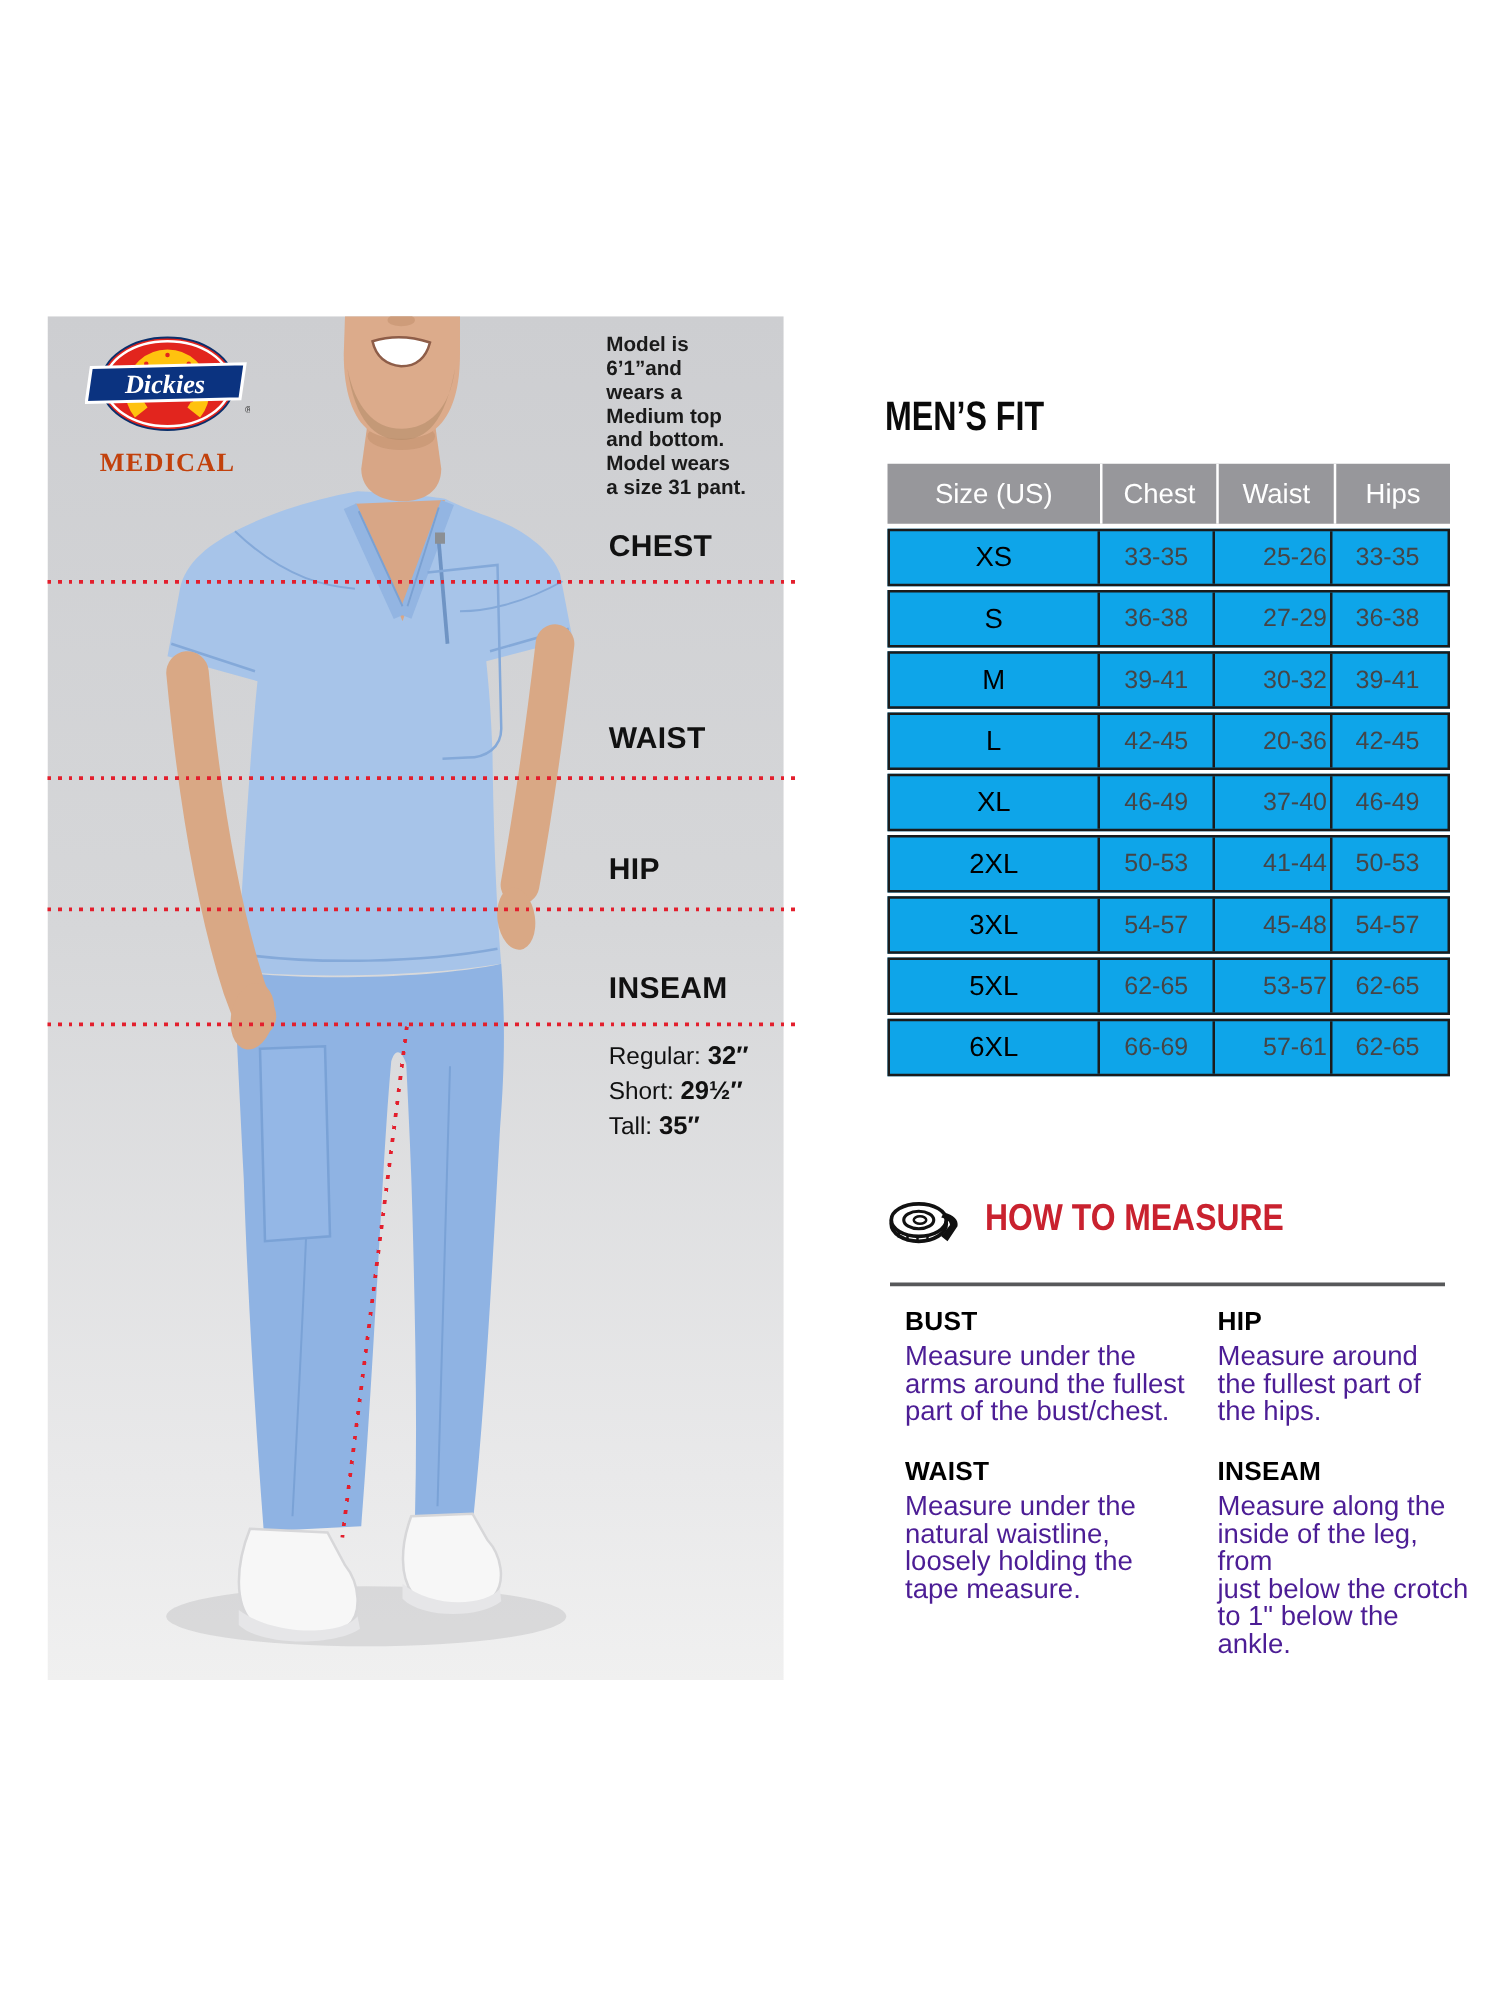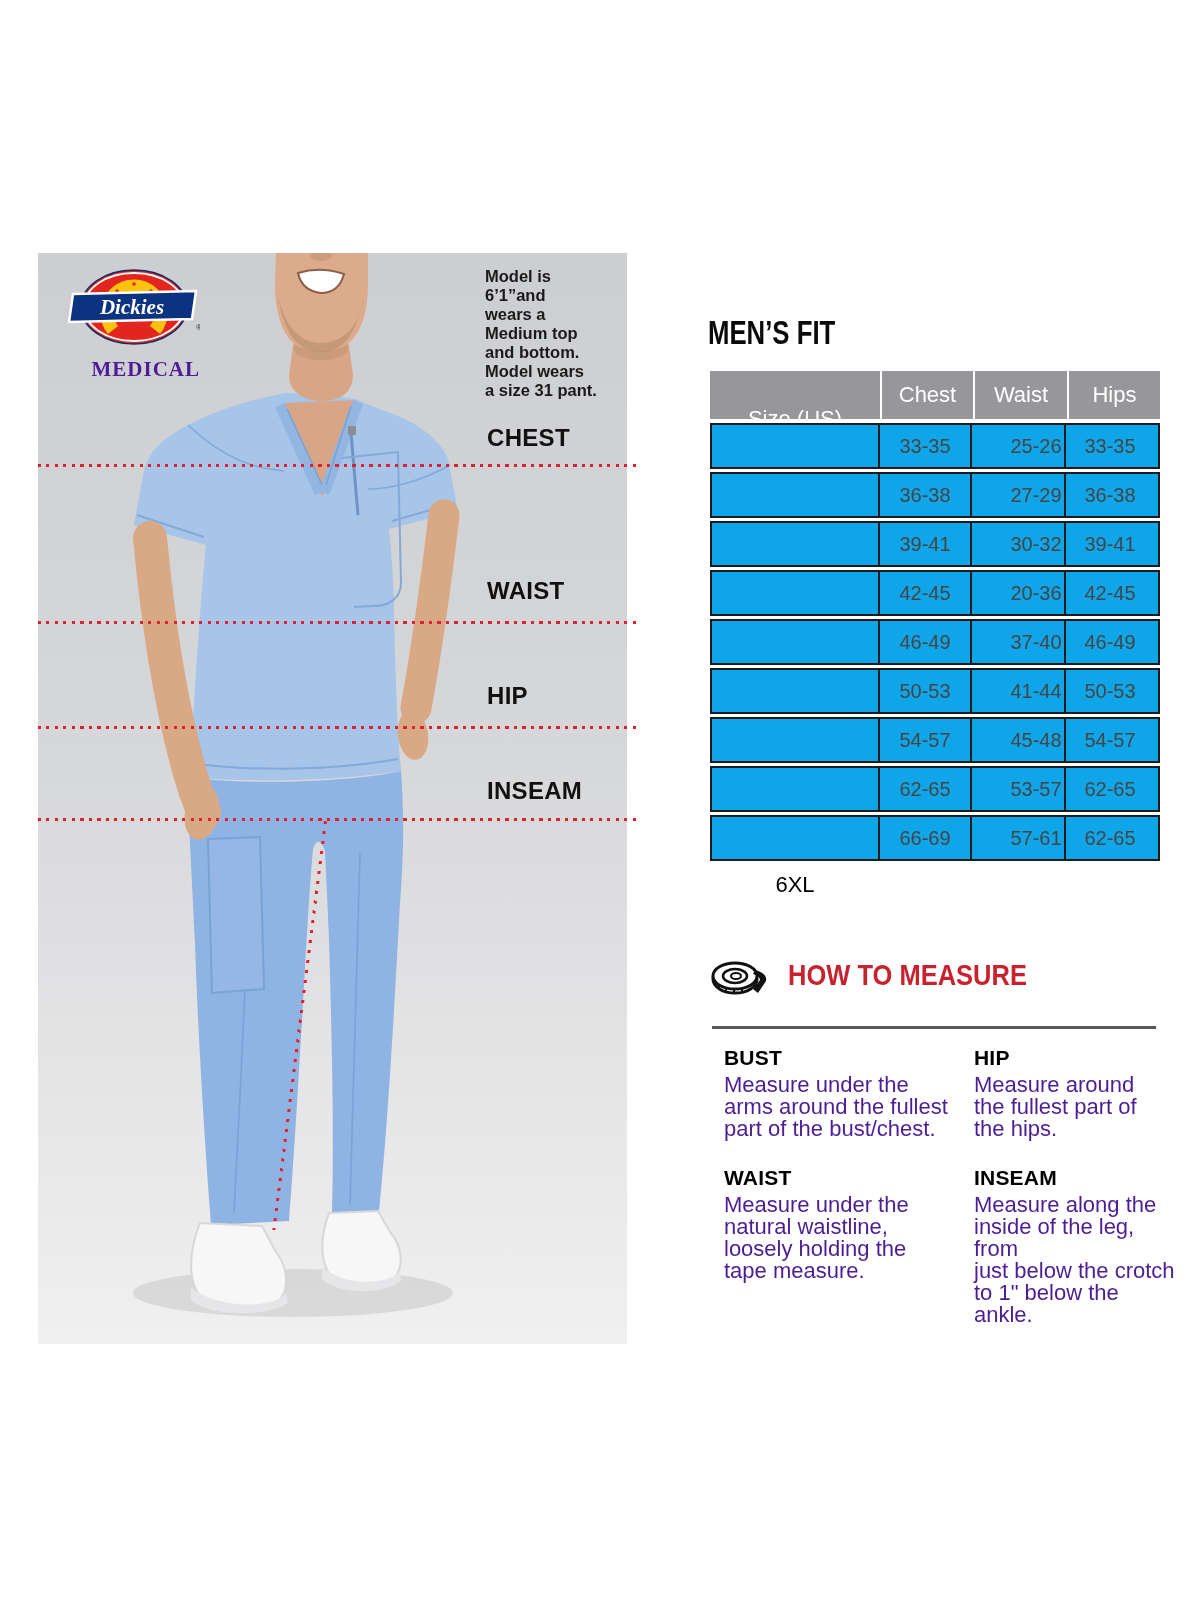--- a/index.html
+++ b/index.html
@@ -5,21 +5,21 @@
   * { margin:0; padding:0; box-sizing:border-box; }
   html,body { background:#ffffff; }
   body { width:1200px; height:1600px; position:relative; font-family:"Liberation Sans", sans-serif; }
   .page { position:absolute; inset:0; overflow:hidden; }
 
   
   .photo { position:absolute; left:38px; top:253px; width:589px; height:1091px; }
   .photo svg.figure { position:absolute; inset:0; width:100%; height:100%; }
 
   .logo-block { position:absolute; left:68px; top:268px; width:132px; text-align:center; }
-  .medical { margin-top:5px; font-family:"Liberation Serif", serif; font-weight:bold; font-size:21px; letter-spacing:1px; color:#4c1d95;text-align:right; }
+  .medical { margin-top:5px; font-family:"Liberation Serif", serif; font-weight:bold; font-size:21px; letter-spacing:1px; color:#c2410c; }
 
   .model-note { position:absolute; left:485px; top:267px; width:140px; font-size:16.5px; font-weight:bold; line-height:19px; color:#1a1a1a; }
 
   .m-label { position:absolute; left:487px; font-size:24px; font-weight:bold; color:#111; letter-spacing:0.3px; }
   .lbl-chest { top:424px; } .lbl-waist { top:577px; } .lbl-hip { top:682px; } .lbl-inseam { top:777px; }
 
   .dotline { position:absolute; left:38px; width:600px; height:3px;
     background-image:repeating-linear-gradient(to right,#e31f2d 0 3px,transparent 3px 8.5px); }
   .dl-chest { top:464px; } .dl-waist { top:621px; } .dl-hip { top:726px; } .dl-inseam { top:818px; }
   .vline { position:absolute; left:324px; top:821px; width:3px; height:412px;
@@ -30,21 +30,21 @@
   .inseam-specs b { font-size:20.5px; }
 
   
   .fit-title { position:absolute; left:708px; top:314px; font-size:33px; font-weight:bold; color:#0a0a0a;
     transform:scaleX(0.78); transform-origin:left center; white-space:nowrap; letter-spacing:0px; }
 
   .size-table { position:absolute; left:710px; top:371px; width:450px; }
   .thead { display:flex; height:48px; background:#97979b; color:#ffffff; font-size:22px; align-items:center; }
   .thead .cell { display:flex; align-items:center; justify-content:center; height:100%; }
   .thead .cell + .cell { border-left:2px solid #ffffff; }
-  .c1 { width:170px;margin-top:47px; } .c2 { width:93px; } .c3 { width:94px; } .c4 { width:93px; }
+  .c1 { width:170px; } .c2 { width:93px; } .c3 { width:94px; } .c4 { width:93px; }
   .tbody { margin-top:4px; display:flex; flex-direction:column; gap:3px; }
   .trow { display:flex; height:46px; border:2px solid #1b1b1b; background:#0ea5e9; }
   .trow .cell { display:flex; align-items:center; justify-content:center; height:100%; }
   .trow .cell + .cell { border-left:2px solid #1b1b1b; }
   .trow .size { font-size:22px; color:#000; }
   .trow .val { font-size:20px; color:#454547; }
   .trow .c1 { width:166px; } .trow .c2 { width:92px; } .trow .c3 { width:94px;padding-left:36px; } .trow .c4 { width:90px; }
 
   .htm { position:absolute; left:710px; top:952px; display:flex; align-items:center; gap:16px; }
   .htm-title { font-size:30px; font-weight:bold; color:#c9222f; transform:scaleX(0.85); transform-origin:left center; white-space:nowrap; }
@@ -146,20 +146,25 @@
   <div class="m-label lbl-chest">CHEST</div>
   <div class="dotline dl-chest"></div>
   <div class="m-label lbl-waist">WAIST</div>
   <div class="dotline dl-waist"></div>
   <div class="m-label lbl-hip">HIP</div>
   <div class="dotline dl-hip"></div>
   <div class="m-label lbl-inseam">INSEAM</div>
   <div class="dotline dl-inseam"></div>
   <div class="vline"></div>
 
+  <div class="inseam-specs">
+    <div><span>Regular: </span><b>32″</b></div>
+    <div><span>Short: </span><b>29½″</b></div>
+    <div><span>Tall: </span><b>35″</b></div>
+  </div>
 
   <h1 class="fit-title">MEN’S FIT</h1>
 
   <div class="size-table">
     <div class="thead">
       <div class="cell c1">Size (US)</div>
       <div class="cell c2">Chest</div>
       <div class="cell c3">Waist</div>
       <div class="cell c4">Hips</div>
     </div>

